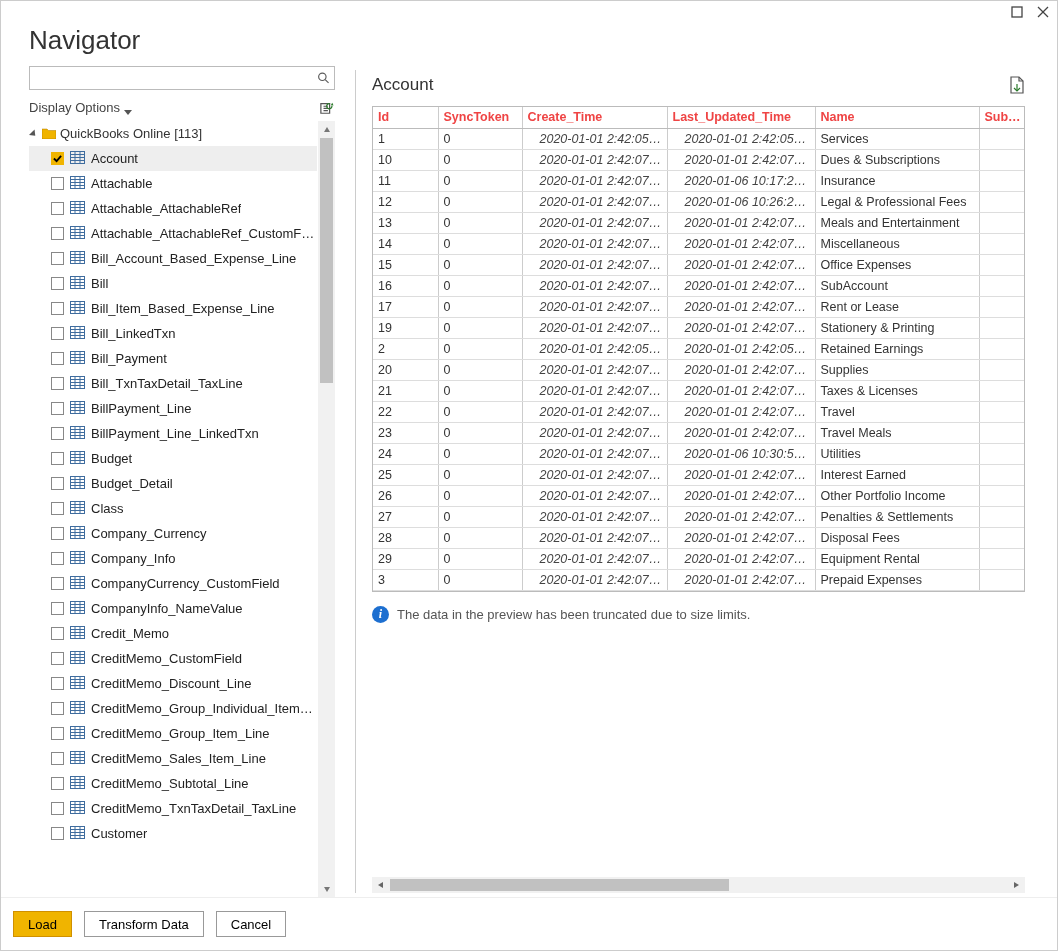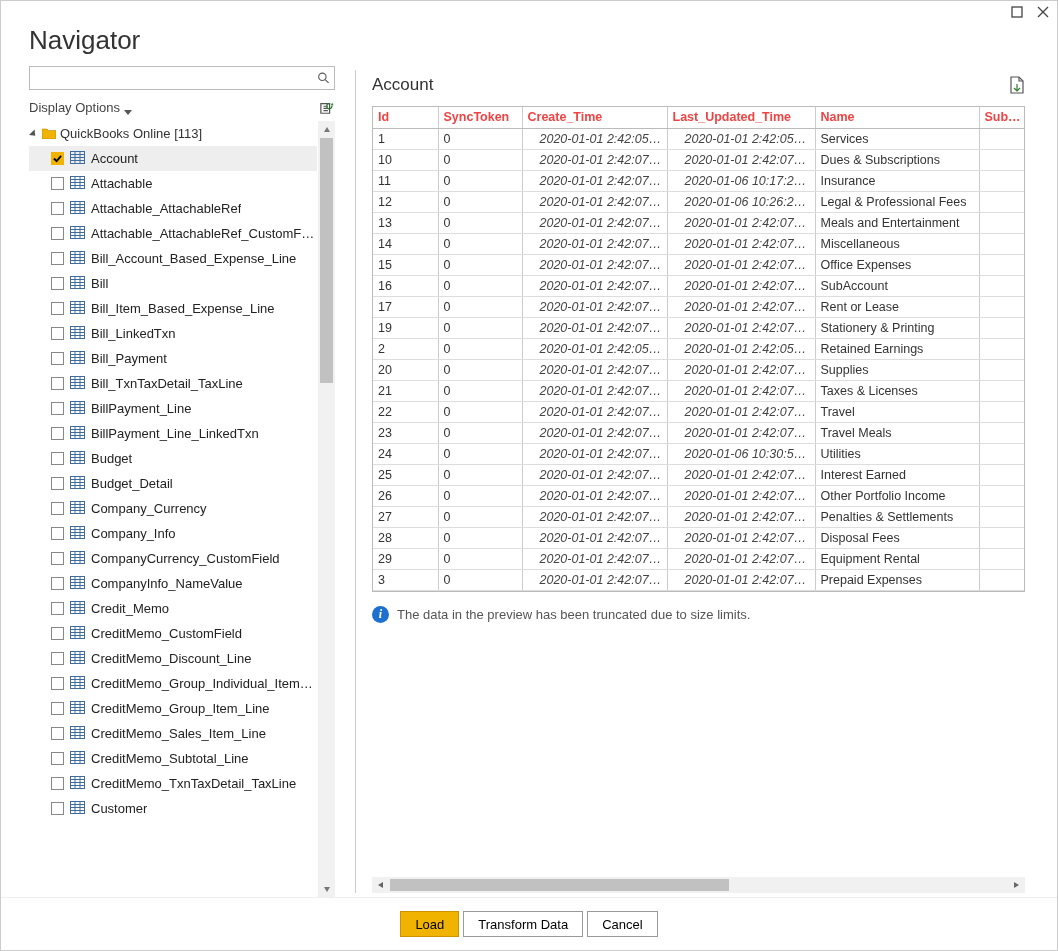--- a/index.html
+++ b/index.html
@@ -213,22 +213,22 @@
     margin-bottom: 4px;
   }
   .h-scroll .hbtn{width:18px;height:100%;display:flex;align-items:center;justify-content:center;cursor:pointer;}
   .h-scroll .hbtn svg{width:8px;height:8px;fill:#666;}
   .h-scroll .htrack{flex:1;position:relative;height:100%;}
   .h-scroll .hthumb{position:absolute;left:0;top:2px;bottom:2px;width:55%;background:#c1c1c1;}
 
   
   .footer {
     height: 52px;
-    display: flex; justify-content: center; align-items: center;
-    gap: 4px;
+    display: flex; justify-content: flex-start; align-items: center;
+    gap: 12px;
     padding: 0 12px;
   }
   .btn {
     height: 26px;
     padding: 0 14px;
     border: 1px solid #999;
     background: #fff;
     font: inherit;
     cursor: pointer;
   }
@@ -465,20 +465,32 @@
             <div class="tree-row tree-item">
               <span class="chk"></span>
               <span><svg class="tbl-icon" viewBox="0 0 15 13">
                   <rect x="0.5" y="0.5" width="14" height="12"></rect>
                   <line x1="0.5" y1="3.5" x2="14.5" y2="3.5"></line>
                   <line x1="5" y1="0.5" x2="5" y2="12.5"></line>
                   <line x1="10" y1="0.5" x2="10" y2="12.5"></line>
                   <line x1="0.5" y1="6.5" x2="14.5" y2="6.5"></line>
                   <line x1="0.5" y1="9.5" x2="14.5" y2="9.5"></line>
                 </svg></span>
+              <span class="lbl">Class</span>
+            </div>
+            <div class="tree-row tree-item">
+              <span class="chk"></span>
+              <span><svg class="tbl-icon" viewBox="0 0 15 13">
+                  <rect x="0.5" y="0.5" width="14" height="12"></rect>
+                  <line x1="0.5" y1="3.5" x2="14.5" y2="3.5"></line>
+                  <line x1="5" y1="0.5" x2="5" y2="12.5"></line>
+                  <line x1="10" y1="0.5" x2="10" y2="12.5"></line>
+                  <line x1="0.5" y1="6.5" x2="14.5" y2="6.5"></line>
+                  <line x1="0.5" y1="9.5" x2="14.5" y2="9.5"></line>
+                </svg></span>
               <span class="lbl">Company_Currency</span>
             </div>
             <div class="tree-row tree-item">
               <span class="chk"></span>
               <span><svg class="tbl-icon" viewBox="0 0 15 13">
                   <rect x="0.5" y="0.5" width="14" height="12"></rect>
                   <line x1="0.5" y1="3.5" x2="14.5" y2="3.5"></line>
                   <line x1="5" y1="0.5" x2="5" y2="12.5"></line>
                   <line x1="10" y1="0.5" x2="10" y2="12.5"></line>
                   <line x1="0.5" y1="6.5" x2="14.5" y2="6.5"></line>

